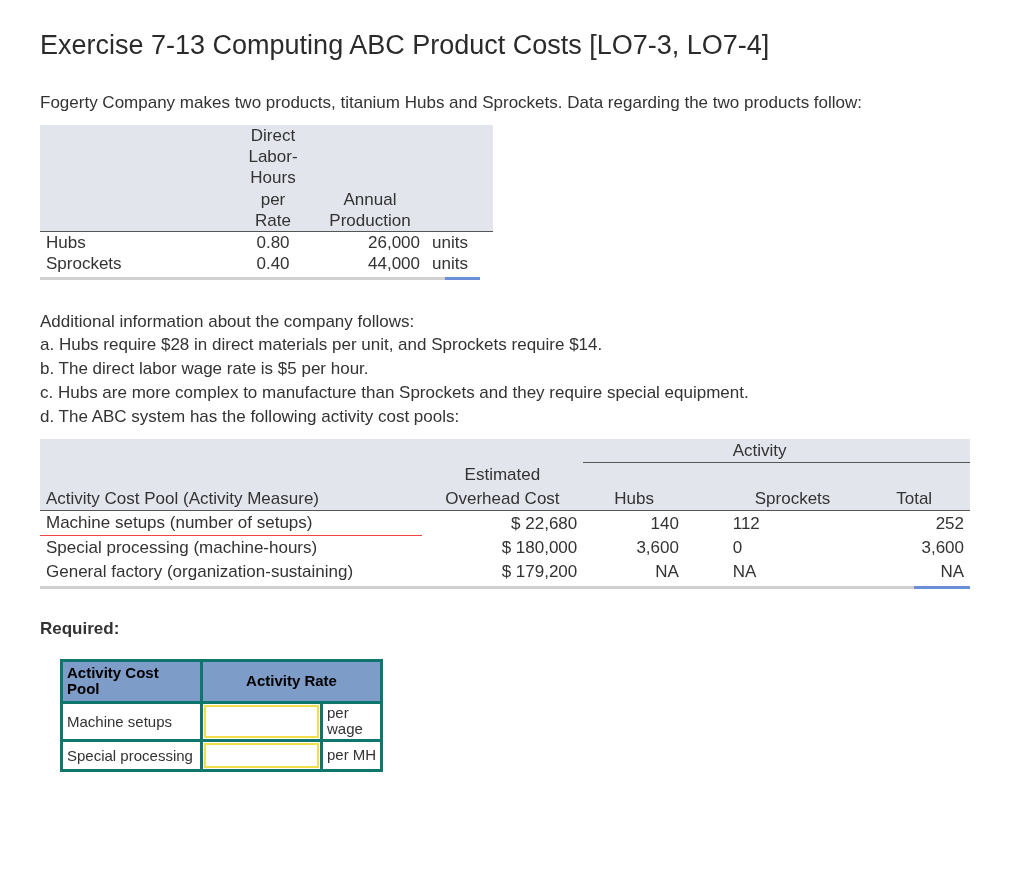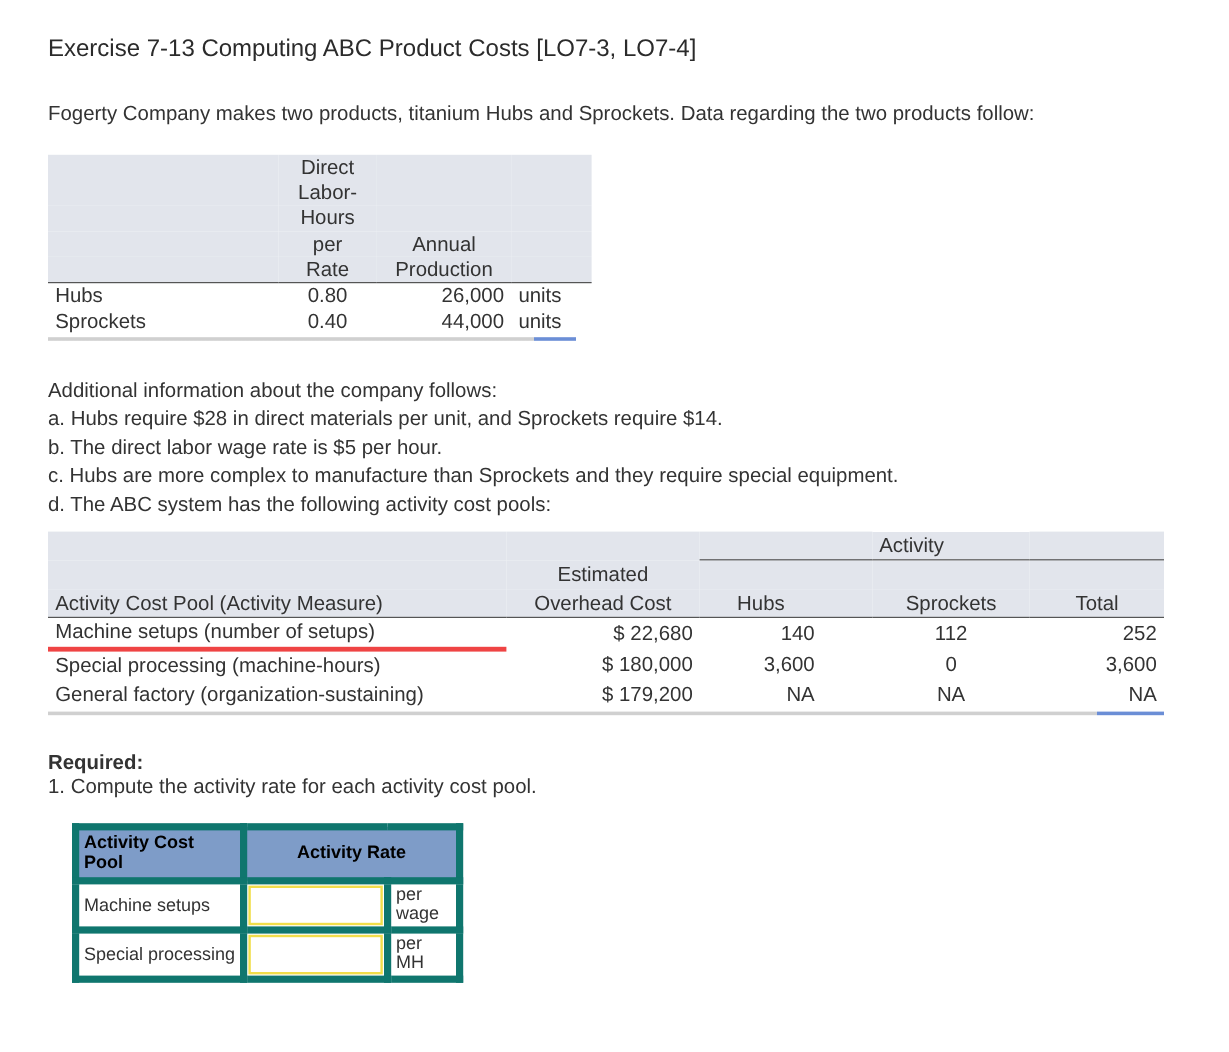--- a/index.html
+++ b/index.html
@@ -6,33 +6,33 @@
     font-family: Arial, Helvetica, sans-serif;
     font-size: 17px;
     color: #333;
     background: #fff;
     margin: 0;
     padding: 30px 40px;
     width: 1024px;
     box-sizing: border-box;
   }
   .title {
-    font-size: 20px;
+    font-size: 27px;
     font-weight: normal;
     color: #2b2b2b;
     margin-bottom: 30px;
   }
   .intro {
     margin-bottom: 10px;
     line-height: 1.4;
   }
   
   .t1 {
     border-collapse: collapse;
-    margin-top: 22px;
+    margin-top: 10px;
   }
   .t1 td {
     padding: 0 6px;
     line-height: 1.25;
     vertical-align: bottom;
   }
   .t1 .hdr td {
     background: #e2e5ec;
   }
   .t1 .c-blank { width: 180px; }
@@ -59,46 +59,46 @@
   .t2 td {
     padding: 0 6px;
     line-height: 1.4;
     white-space: nowrap;
   }
   .t2 .hdr td { background: #e2e5ec; }
   .t2 .c-pool  { width: 370px; }
   .t2 .c-cost  { width: 150px; text-align: right; }
   .t2 .c-hubs  { width: 90px;  text-align: right; }
   .t2 .c-gap   { width: 30px; }
-  .t2 .c-spr   { width: 120px; text-align: center; }
+  .t2 .c-spr   { width: 120px; text-align: left; }
   .t2 .c-tot   { width: 100px; text-align: right; }
   .t2 .activity-span {
     text-align: center;
     position: relative;
   }
   .t2 .subhdr td { border-bottom: 1px solid #555; }
-  .t2 .body td.bt { border-top: 4px solid #ef4444; }
+  .t2 .body td.bt { border-top: 1px solid #ef4444; }
   .t2-rule {
     width: 930px;
     height: 3px;
     margin-top: 2px;
     background: linear-gradient(to right,#d0d0d0 0,#d0d0d0 94%,#6b8ed6 94%,#6b8ed6 100%);
   }
 
   .required { margin-top: 30px; }
   .required .lbl { font-weight: bold; }
 
   
   .t3 {
     border-collapse: collapse;
     margin-top: 20px;
     margin-left: 20px;
   }
   .t3 td, .t3 th {
-    border: 6px solid #0f766e;
+    border: 3px solid #0f766e;
     font-size: 15px;
     height: 18px;
     box-sizing: border-box;
   }
   .t3 th {
     background: #7e9cc8;
     color: #000;
     font-weight: bold;
     text-align: left;
     padding: 3px 6px;
@@ -232,21 +232,20 @@
     <td class="c-gap"></td>
     <td class="c-spr">NA</td>
     <td class="c-tot">NA</td>
   </tr>
 </tbody>
   </table>
 <div class="t2-rule"></div>
 
 <div class="required">
   <div class="lbl">Required:</div>
-  <div>1.  Compute the activity rate for each activity cost pool.</div>
 </div>
 
 <table class="t3">
   <tbody>
       <tr>
     <th class="c1">Activity Cost Pool</th>
     <th class="c2" colspan="2" style="text-align:center">Activity Rate</th>
   </tr>
   <tr>
     <td class="c1">Machine setups</td>

